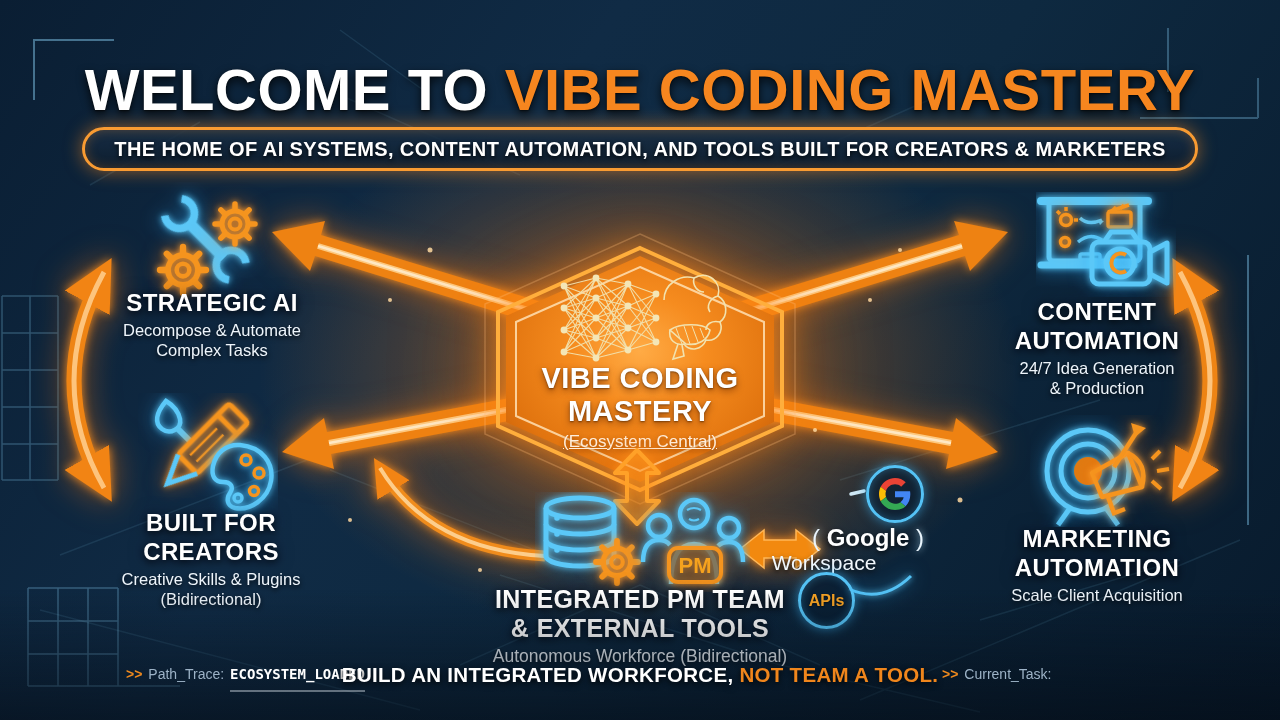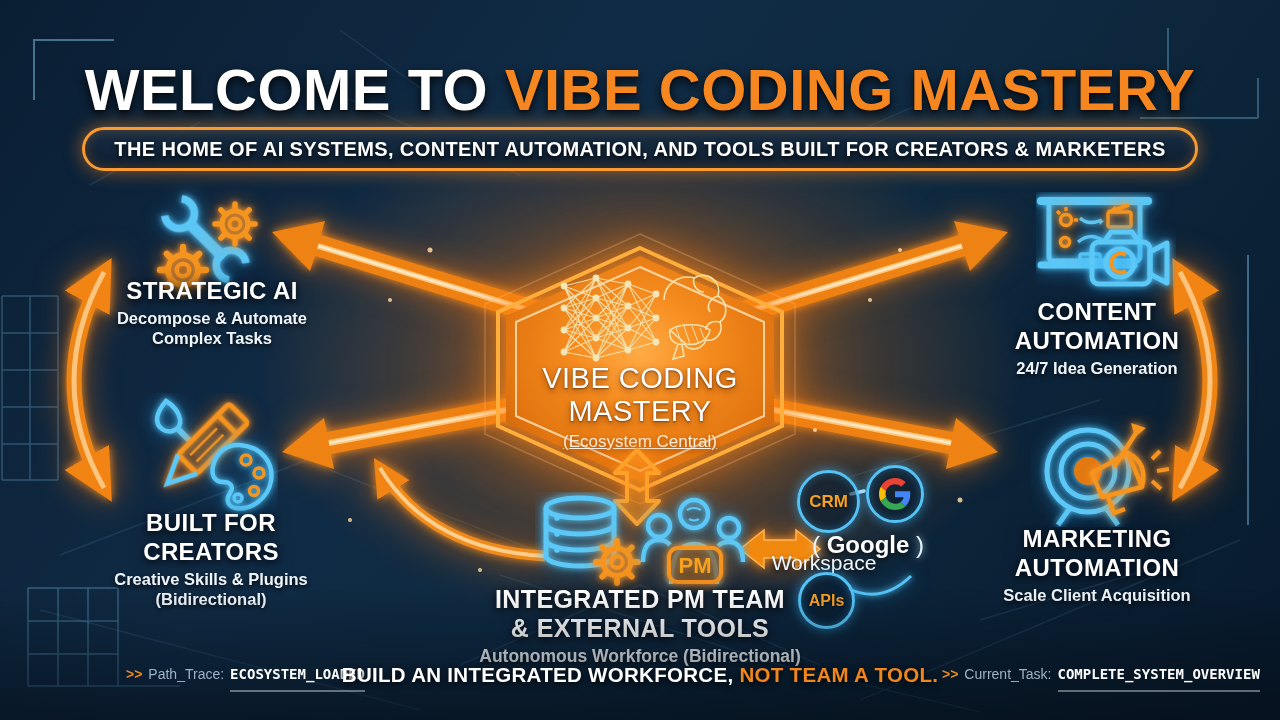--- a/index.html
+++ b/index.html
@@ -16,36 +16,36 @@
     letter-spacing:.5px;color:#fff;text-shadow:0 4px 10px rgba(0,0,0,.8),0 1px 2px rgba(0,0,0,.6);white-space:nowrap;}
   .title .hl{color:#f6861f;}
   .banner{left:82px;top:127px;width:1110px;height:38px;border:3px solid #f99b32;border-radius:22px;
     background:linear-gradient(180deg,rgba(24,47,70,.88),rgba(13,29,46,.92));
     box-shadow:0 0 18px rgba(255,140,30,.55), inset 0 0 12px rgba(255,140,30,.28);
     display:flex;align-items:center;justify-content:center;font-size:20px;font-weight:700;
     letter-spacing:.4px;color:#fff;text-shadow:0 2px 4px rgba(0,0,0,.85);white-space:nowrap;}
   .node{position:absolute;text-align:center;}
   .node-title{font-weight:800;font-size:24px;line-height:29px;color:#fff;letter-spacing:.4px;
     text-shadow:0 2px 7px rgba(0,0,0,.9),0 0 16px rgba(0,30,60,.6);}
-  .node-desc{font-size:16.5px;line-height:20px;color:#eef5fb;font-weight:700;margin-top:3px;
+  .node-desc{font-size:16.5px;line-height:20px;color:#eef5fb;font-weight:400;margin-top:3px;
     text-shadow:0 2px 5px rgba(0,0,0,.85);}
   .hex-text{left:505px;top:362px;width:270px;text-align:center;}
-  .hex-text .t{font-size:29px;line-height:33px;font-weight:400;color:#fff;letter-spacing:.5px;
+  .hex-text .t{font-size:29px;line-height:33px;font-weight:700;color:#fff;letter-spacing:.5px;
     text-shadow:0 3px 7px rgba(120,50,0,.75),0 1px 2px rgba(0,0,0,.5);}
   .hex-text .s{font-size:17px;color:#ffeedb;margin-top:4px;text-shadow:0 2px 5px rgba(120,50,0,.7);text-decoration:underline;}
   .neonB{filter:drop-shadow(0 0 3px rgba(90,205,255,.95)) drop-shadow(0 0 9px rgba(40,160,235,.55));}
   .neonO{filter:drop-shadow(0 0 3px rgba(255,160,50,.95)) drop-shadow(0 0 9px rgba(255,120,10,.5));}
   .hexglow{filter:drop-shadow(0 0 16px rgba(255,140,25,.85)) drop-shadow(0 0 42px rgba(255,115,8,.5));}
   .aglow{filter:drop-shadow(0 0 5px rgba(255,145,30,.9)) drop-shadow(0 0 16px rgba(255,120,10,.55));}
   .circ{position:absolute;border-radius:50%;border:3.5px solid #54c2f5;background:rgba(8,28,48,.6);
     display:flex;align-items:center;justify-content:center;
     box-shadow:0 0 12px rgba(60,180,245,.65), inset 0 0 9px rgba(60,180,245,.35);
     color:#f5a225;font-weight:800;text-shadow:0 1px 2px rgba(0,0,0,.6);}
   .gline{left:778px;top:524px;width:180px;text-align:center;font-size:24px;font-weight:600;color:#fff;
-    text-shadow:0 2px 5px rgba(0,0,0,.8);margin-top:7px;}
+    text-shadow:0 2px 5px rgba(0,0,0,.8);}
   .gline .par{color:#eaf5fd;font-weight:400;text-shadow:0 0 7px rgba(190,235,255,.9);}
   .wsline{left:734px;top:551px;width:180px;text-align:center;font-size:21px;color:#f2f8fd;font-weight:500;
     text-shadow:0 2px 5px rgba(0,0,0,.8);}
   .stat{position:absolute;top:666px;font-size:14px;color:#9db3c7;display:flex;gap:6px;align-items:baseline;white-space:nowrap;}
   .stat .p{color:#f08a1e;font-weight:800;}
   .stat .v{color:#fff;font-weight:700;font-family:"DejaVu Sans Mono",monospace;font-size:14px;
     border-bottom:2px solid rgba(235,243,250,.4);padding-bottom:8px;}
   .slogan{position:absolute;top:663px;left:330px;width:620px;text-align:center;font-size:20.5px;font-weight:800;
     color:#fff;letter-spacing:.3px;text-shadow:0 2px 6px rgba(0,0,0,.95);white-space:nowrap;}
   .slogan .o{color:#f0861c;}
@@ -210,21 +210,21 @@
       <path d="M53 103 A 15 15 0 1 1 77 103" stroke-width="7.5"></path>
     </g>
     <g class="neonO" stroke="#f5941e">
       <use href="#def-gear" transform="translate(95,42) scale(1.0)"></use>
     </g>
     <g class="neonO" stroke="#f5941e">
       <use href="#def-gear" transform="translate(43,88) scale(1.15)"></use>
     </g>
   </svg>
 
-  <div class="node" style="left:77px;top:276px;width:270px">
+  <div class="node" style="left:77px;top:288px;width:270px">
     <div class="node-title">STRATEGIC AI</div>
     <div class="node-desc">Decompose &amp; Automate</div>
     <div class="node-desc" style="margin-top:0">Complex Tasks</div>
   </div>
 
   <svg class="abs" style="left:138px;top:393px" width="140" height="126" viewBox="0 0 140 126">
     <g class="neonB" stroke="#5bc8f8" fill="none" stroke-width="4.5">
       <path d="M28 8 C18 20 16 30 24 36 C32 42 44 36 42 26 C40 17 33 11 28 8 Z"></path>
       <path d="M38 34 L52 48" stroke-width="6"></path>
     </g>
@@ -273,20 +273,21 @@
       <circle cx="84" cy="71" r="14" stroke="#5bc8f8" fill="none" stroke-width="5"></circle>
       <path d="M90 63 A 9.5 9.5 0 1 0 90 79" stroke="#f5941e" fill="none" stroke-width="4"></path>
       <path d="M114 60 L131 51 L131 91 L114 82 Z" stroke="#5bc8f8" fill="none" stroke-width="5" stroke-linejoin="round"></path>
     </g>
   </svg>
 
   <div class="node" style="left:963px;top:297px;width:268px">
     <div class="node-title">CONTENT</div>
     <div class="node-title">AUTOMATION</div>
     <div class="node-desc">24/7 Idea Generation</div>
+    <div class="node-desc" style="margin-top:0">&amp; Production</div>
   </div>
 
   <svg class="abs" style="left:1030px;top:415px" width="150" height="112" viewBox="0 0 150 112">
     <g class="neonB" stroke="#5bc8f8" fill="none" stroke-width="5">
       <circle cx="58" cy="56" r="41"></circle>
       <circle cx="58" cy="56" r="27"></circle>
       <circle cx="58" cy="56" r="14" fill="#e07a12" stroke="none"></circle>
       <path d="M40 93 L28 110 M76 93 L88 110"></path>
     </g>
     <g class="neonO" stroke="#f5941e" fill="none" stroke-width="4.5">
@@ -333,23 +334,20 @@
       <text x="160" y="81" text-anchor="middle" font-size="22" fill="#f5a21e" class="pmbadge-text">PM</text>
     </g>
   </svg>
 
   <div class="node" style="left:465px;top:585px;width:350px">
     <div class="node-title" style="font-size:25px">INTEGRATED PM TEAM</div>
     <div class="node-title" style="font-size:25px">&amp; EXTERNAL TOOLS</div>
     <div class="node-desc" style="font-size:17.5px">Autonomous Workforce (Bidirectional)</div>
   </div>
 
-  <div class="circ" style="left:797px;top:470px;width:57px;height:57px;font-size:17px">
-    <span>CRM</span>
-  </div>
   <div class="circ" style="left:866px;top:465px;width:52px;height:52px">
     <svg width="32" height="32" viewBox="0 0 48 48">
       <path fill="#EA4335" d="M24 9.5c3.54 0 6.71 1.22 9.21 3.6l6.85-6.85C35.9 2.38 30.47 0 24 0 14.62 0 6.51 5.38 2.56 13.22l7.98 6.19C12.43 13.72 17.74 9.5 24 9.5z"></path>
       <path fill="#4285F4" d="M46.98 24.55c0-1.57-.15-3.09-.38-4.55H24v9.02h12.94c-.58 2.96-2.26 5.48-4.78 7.18l7.73 6c4.51-4.18 7.09-10.36 7.09-17.65z"></path>
       <path fill="#FBBC05" d="M10.53 28.59c-.48-1.45-.76-2.99-.76-4.59s.27-3.14.76-4.59l-7.98-6.19C.92 16.46 0 20.12 0 24c0 3.88.92 7.54 2.56 10.78l7.97-6.19z"></path>
       <path fill="#34A853" d="M24 48c6.48 0 11.93-2.13 15.89-5.81l-7.73-6c-2.15 1.45-4.92 2.3-8.16 2.3-6.26 0-11.57-4.22-13.47-9.91l-7.98 6.19C6.51 42.62 14.62 48 24 48z"></path>
     </svg>
   </div>
   <div class="abs gline"><span class="par">(</span><span> Google </span><span class="par">)</span></div>
   <div class="abs wsline">Workspace</div>
@@ -364,16 +362,15 @@
     <span>Path_Trace:</span>
     <span class="v">ECOSYSTEM_LOADED</span>
   </div>
   <div class="slogan">
     <span>BUILD AN INTEGRATED WORKFORCE,</span>
     <span class="o">NOT TEAM A TOOL.</span>
   </div>
   <div class="stat" style="left:942px">
     <span class="p">&gt;&gt;</span>
     <span>Current_Task:</span>
-    <span class="v">COMPLETE_SYSTEM_OVERVIEW</span>
   </div>
 
 </div>
 
 </body></html>

